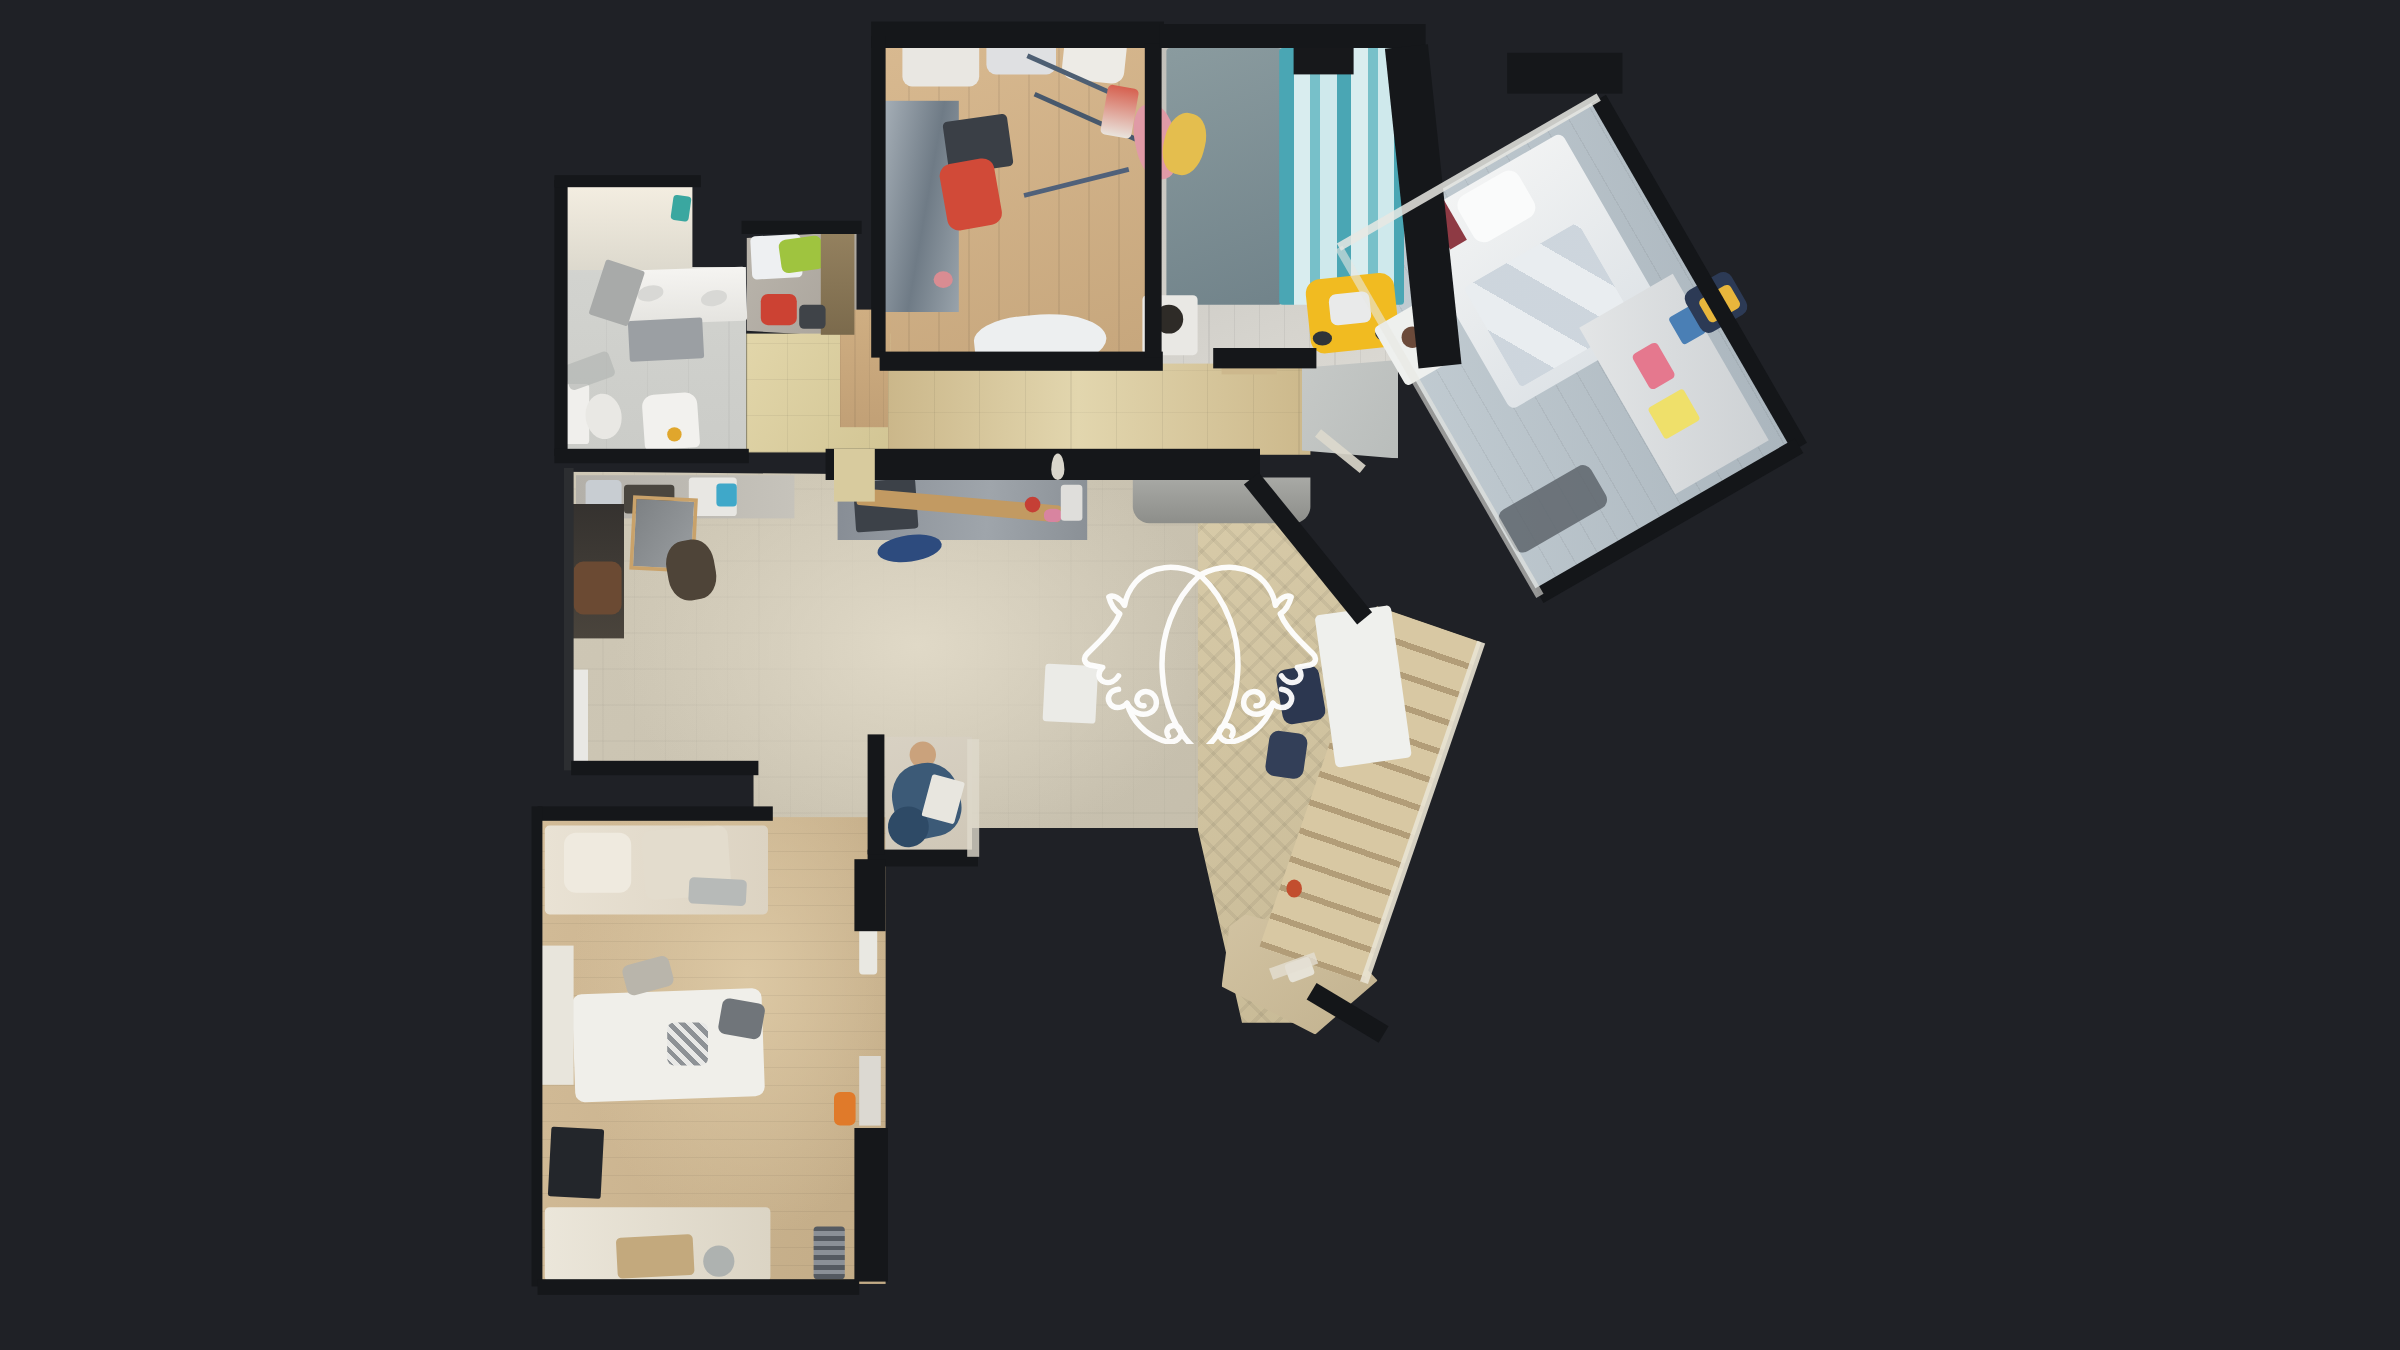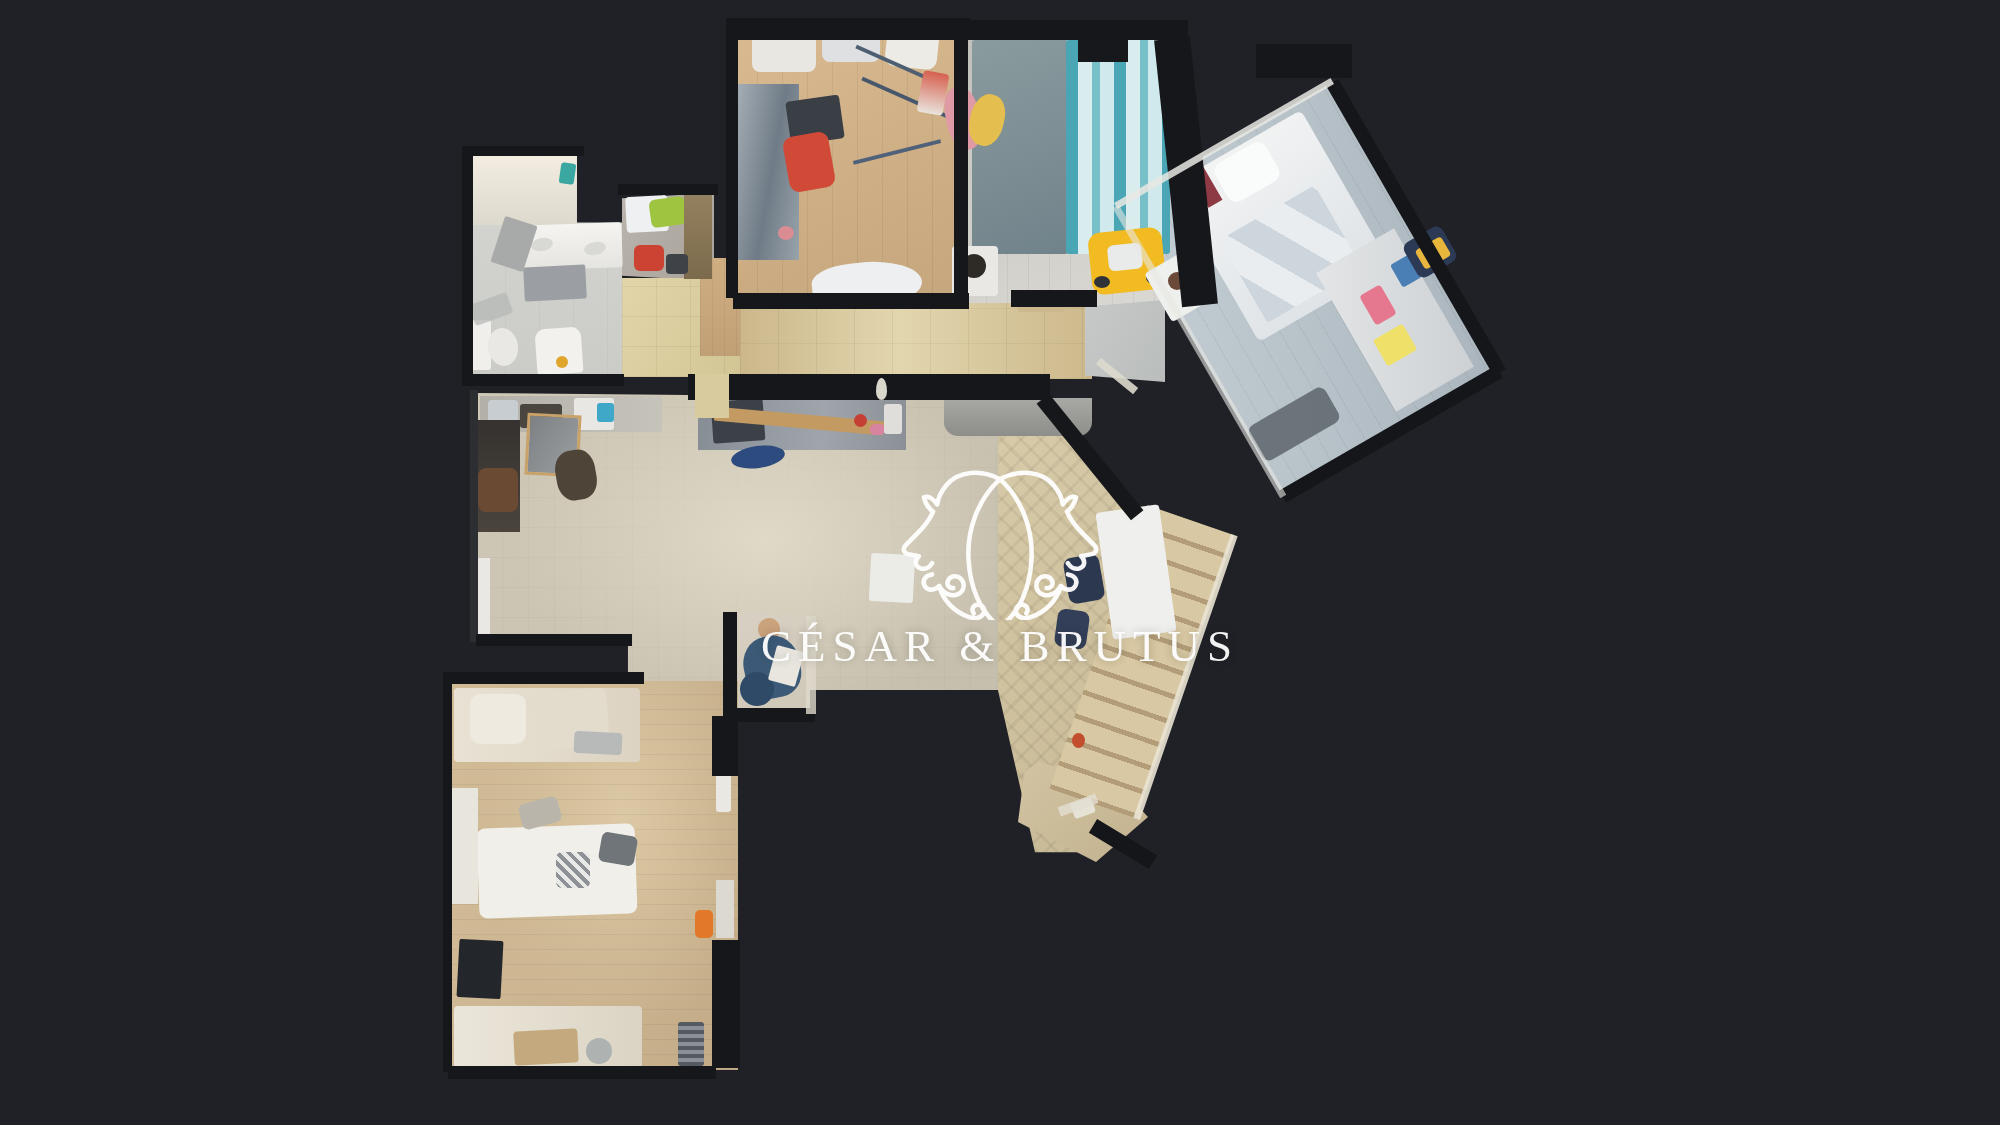--- a/index.html
+++ b/index.html
@@ -172,15 +172,14 @@
   <div id="watermark">
     <svg id="lions" viewBox="0 0 480 300" xmlns="http://www.w3.org/2000/svg">
       <g id="right-lion">
         <path d="M240,22 C278,2 322,6 346,34 C356,46 362,58 364,72 C372,60 382,54 390,58 C387,70 381,80 372,86 C378,100 390,116 404,130 L426,152 C433,159 430,168 421,170 L400,174 C409,183 408,194 397,198 C388,201 379,196 374,188"></path>
         <path d="M374,210 C388,212 394,222 389,232 C383,243 368,242 360,233 C352,248 335,256 321,248 C309,241 309,225 319,217 C327,211 339,213 343,223 C346,231 340,238 332,237"></path>
         <path d="M360,233 C352,262 330,284 302,294 C288,299 276,296 272,286 C269,277 276,268 286,270 C294,272 297,280 292,287"></path>
         <path d="M240,22 C284,62 306,124 302,182 C299,238 278,280 252,304 C243,313 243,324 252,330 C262,336 274,330 274,318 C274,309 266,304 258,307"></path>
       </g>
       <use href="#right-lion" transform="translate(480,0) scale(-1,1)"></use>
     </svg>
-    <div id="brand-text">CÉSAR &amp; BRUTUS</div>
   </div>
 </div>
 
 </body></html>

